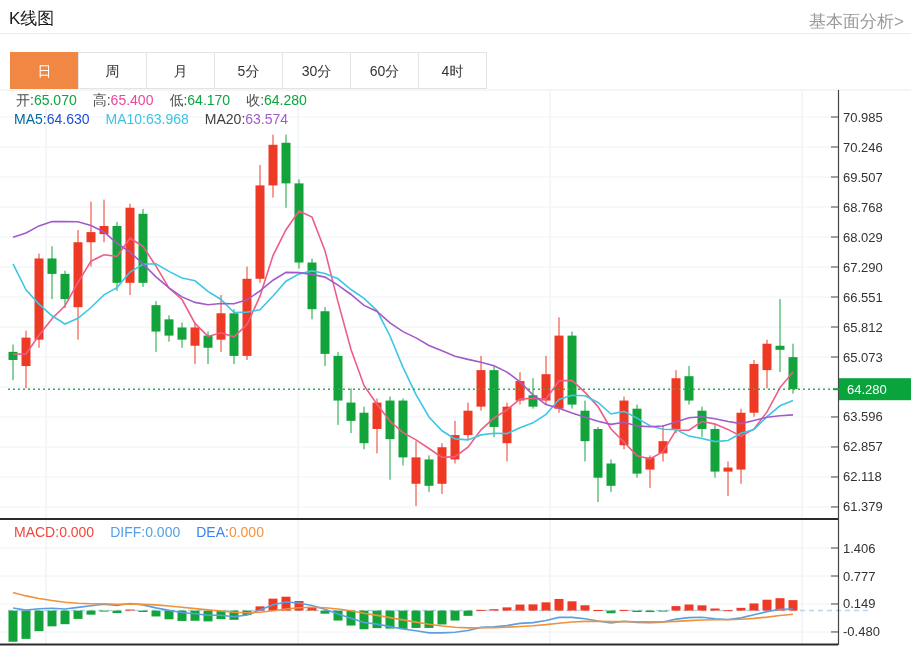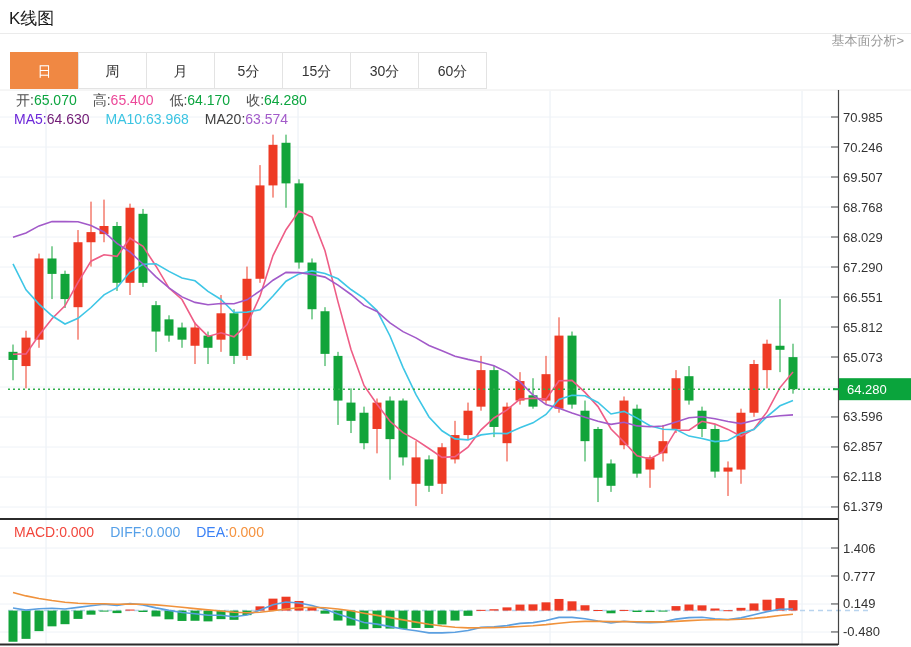--- a/index.html
+++ b/index.html
@@ -4,21 +4,21 @@
 <style>
   html,body{margin:0;padding:0;}
   body{
     width:911px;height:647px;position:relative;overflow:hidden;
     background:#fff;font-family:"Liberation Sans","DejaVu Sans",sans-serif;
   }
   .page-title{
     position:absolute;left:9px;top:7px;font-size:17px;font-weight:normal;color:#1a1a1a;
   }
   .fund-link{
-    position:absolute;right:7px;top:10px;font-size:13px;color:#999;text-decoration:none;cursor:pointer;margin-top:22px;
+    position:absolute;right:7px;top:10px;font-size:17px;color:#999;text-decoration:none;cursor:pointer;
   }
   .title-divider{
     position:absolute;left:0;top:33px;width:911px;height:0;border-top:1px solid #ebebeb;
   }
   .tabbar{
     position:absolute;left:10px;top:52px;display:flex;
   }
   .tab{
     width:69px;height:37px;line-height:37px;text-align:center;font-size:14px;color:#333;
     background:#fff;border:1px solid #e3e3e3;margin-left:-1px;cursor:pointer;box-sizing:border-box;
@@ -39,33 +39,33 @@
 
 <div class="page-title">K线图</div>
 <a class="fund-link">基本面分析&gt;</a>
 <div class="title-divider"></div>
 
 <div class="tabbar" id="tabbar">
     <div class="tab active">日</div>
     <div class="tab">周</div>
     <div class="tab">月</div>
     <div class="tab">5分</div>
-    <div class="tab">15分</div>
     <div class="tab">30分</div>
     <div class="tab">60分</div>
+    <div class="tab">4时</div>
   </div>
 
 <div class="infoline ohlc" id="ohlc-line">
     <span class="pair"><span class="lbl">开:</span><span style="color: rgb(12, 165, 63);">65.070</span></span>
     <span class="pair"><span class="lbl">高:</span><span style="color: #ec4899;">65.400</span></span>
     <span class="pair"><span class="lbl">低:</span><span style="color: rgb(12, 165, 63);">64.170</span></span>
     <span class="pair"><span class="lbl">收:</span><span style="color: rgb(12, 165, 63);">64.280</span></span>
   </div>
 <div class="infoline ma" id="ma-line">
-    <span class="pair"><span class="lbl" style="color: #6d28d9; text-align: right;">MA5:</span><span style="color: #701a75;">64.630</span></span>
+    <span class="pair"><span class="lbl" style="color: #0369a1; text-align: right;">MA5:</span><span style="color: #1d4ed8;">64.630</span></span>
     <span class="pair"><span class="lbl" style="color: rgb(59, 196, 226);">MA10:</span><span style="color: rgb(59, 196, 226);">63.968</span></span>
     <span class="pair"><span class="lbl" style="color: #404040;">MA20:</span><span style="color: rgb(162, 90, 201); margin-top: 20px;">63.574</span></span>
   </div>
 <div class="infoline macd" id="macd-line">
     <span class="pair"><span class="lbl" style="color: rgb(242, 70, 60);">MACD:</span><span style="color: rgb(242, 70, 60);">0.000</span></span>
     <span class="pair"><span class="lbl" style="color: rgb(86, 160, 232);">DIFF:</span><span style="color: rgb(86, 160, 232);">0.000</span></span>
     <span class="pair"><span class="lbl" style="color: #3b82f6;">DEA:</span><span style="color: rgb(245, 146, 62);">0.000</span></span>
   </div>
 
 <svg id="chart" width="911" height="559">

